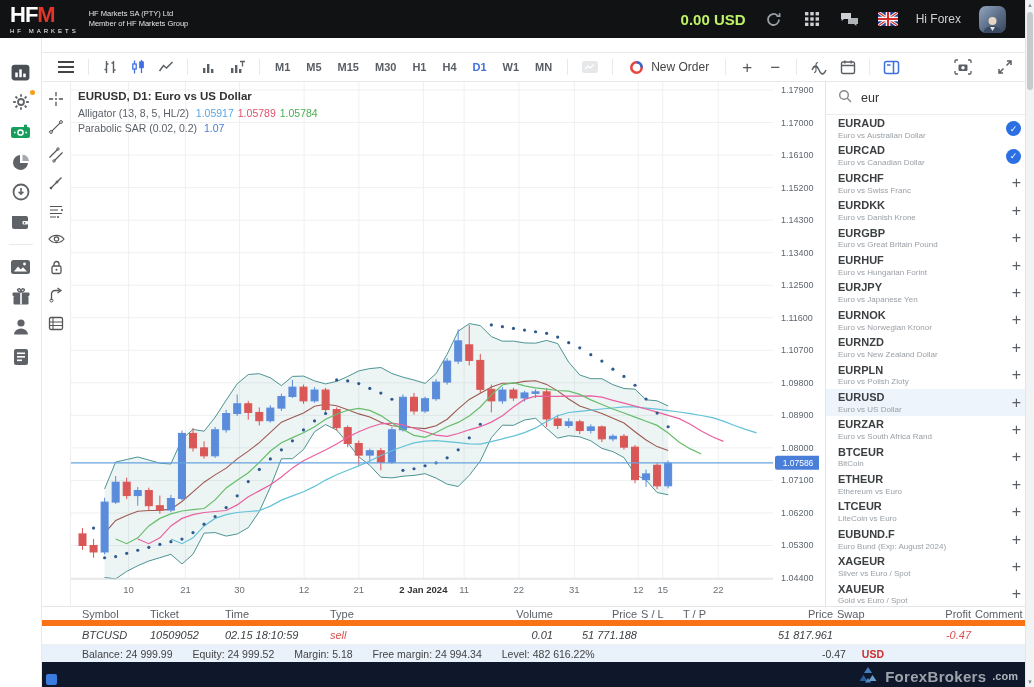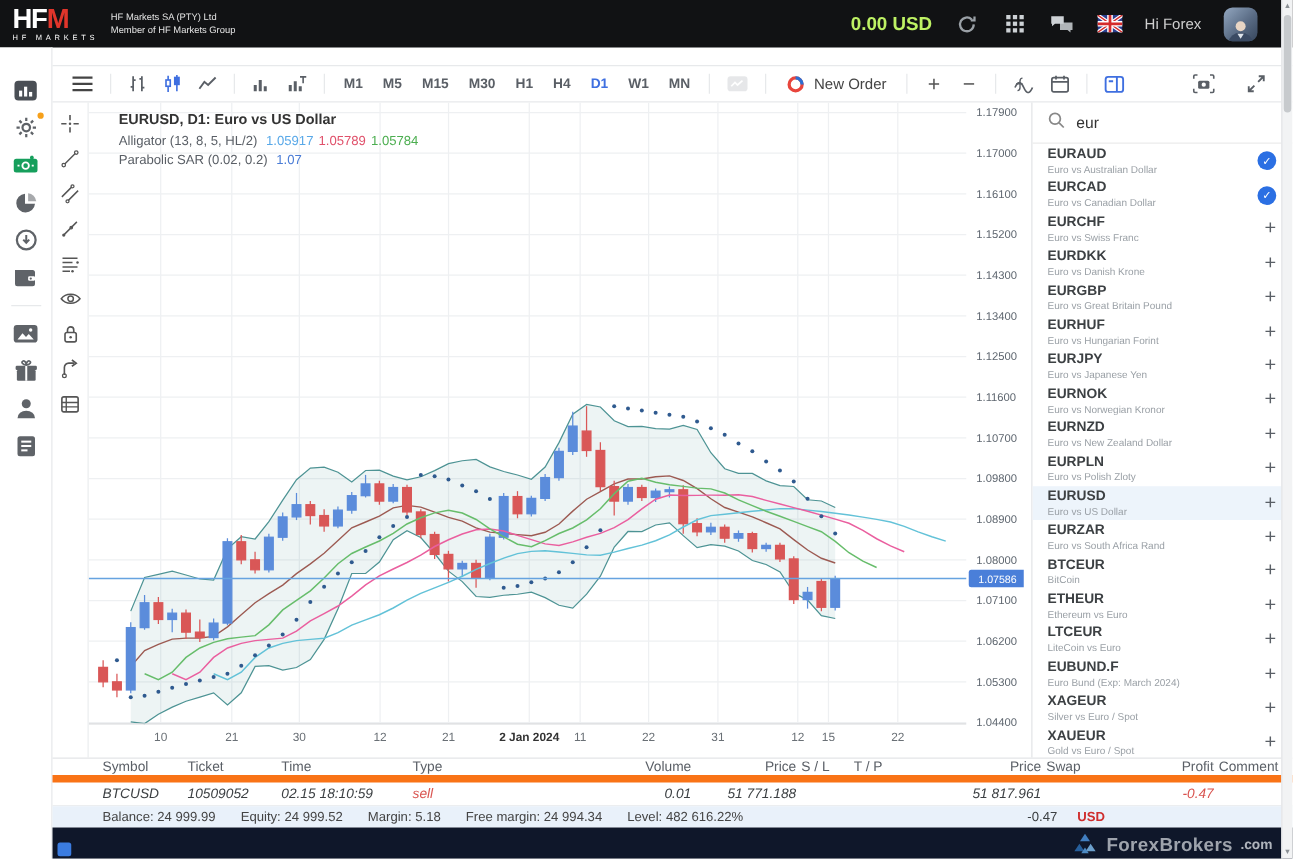--- a/index.html
+++ b/index.html
@@ -41,21 +41,21 @@
   .tf.active { color:#3f6fe0; }
   .neworder { display:flex; align-items:center; gap:7px; font-size:12px; color:#444; padding:0 8px; cursor:pointer; }
   .tb-right { margin-left:auto; display:flex; align-items:center; gap:14px; padding-right:6px; }
   .txt-ic { font-size:17px; font-weight:300; color:#555; line-height:1; }
 
   
   .chart-row { flex:0 0 524px; display:flex; min-height:0; }
   .drawbar { width:29px; border-right:1px solid #eceef0; display:flex; flex-direction:column; align-items:center; padding-top:8px; gap:10px; flex:0 0 auto; }
   .dt { width:20px; height:18px; display:flex; align-items:center; justify-content:center; cursor:pointer; }
   .chart-area { flex:1; position:relative; min-width:0; }
-  .legend { position:absolute; top:8px; left:24px; z-index:5; }
+  .legend { position:absolute; top:8px; left:7px; z-index:5; }
   .legend-title { font-size:11.5px; font-weight:bold; color:#333; margin-bottom:5px; }
   .legend-line { font-size:10.5px; color:#5a5f66; margin-bottom:3px; }
   .legend-line .vals span { margin-left:4px; }
   #chart-svg { display:block; }
 
   
   .panel { width:209px; border-left:1px solid #e3e5e7; display:flex; flex-direction:column; flex:0 0 auto; position:relative; }
   .search-row { height:33px; display:flex; align-items:center; padding:0 12px; border-bottom:1px solid #ececec; gap:9px; flex:0 0 auto; }
   .search-row input { border:none; outline:none; flex:1; font-size:12.5px; color:#333; font-family:inherit; }
   .wl { flex:1; overflow:hidden; }
@@ -770,21 +770,21 @@
               <div class="wl-row">
                 <div>
                   <div class="wl-sym">LTCEUR</div>
                   <div class="wl-desc">LiteCoin vs Euro</div>
                 </div>
                 <span class="wl-add">+</span>
               </div>
               <div class="wl-row">
                 <div>
                   <div class="wl-sym">EUBUND.F</div>
-                  <div class="wl-desc">Euro Bund (Exp: March 2024)</div>
+                  <div class="wl-desc">Euro Bund (Exp: August 2024)</div>
                 </div>
                 <span class="wl-add">+</span>
               </div>
               <div class="wl-row">
                 <div>
                   <div class="wl-sym">XAGEUR</div>
                   <div class="wl-desc">Silver vs Euro / Spot</div>
                 </div>
                 <span class="wl-add">+</span>
               </div>

